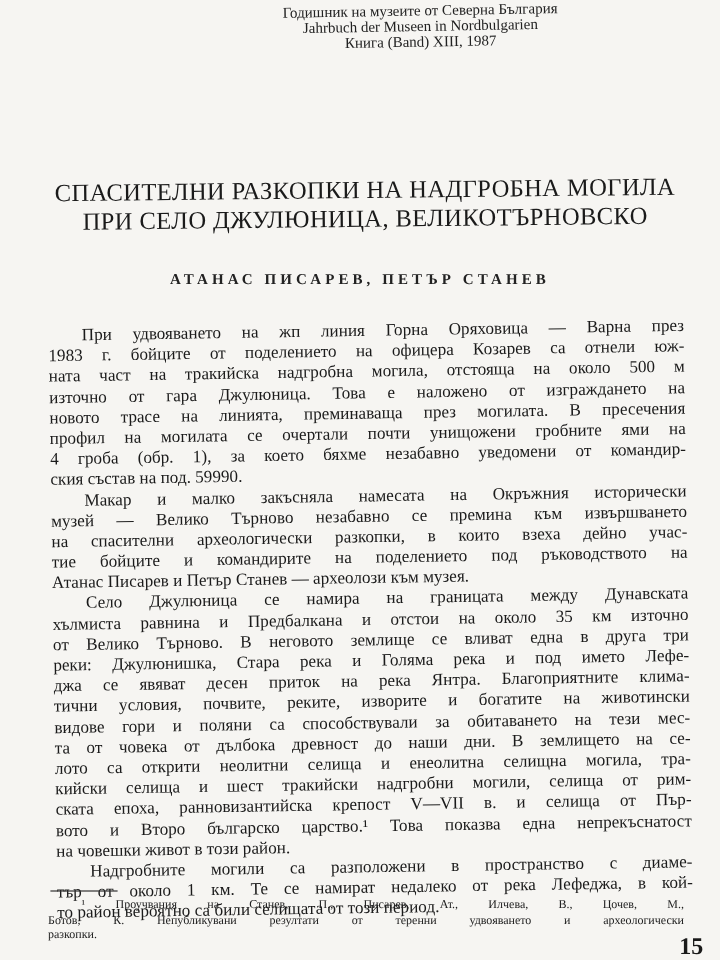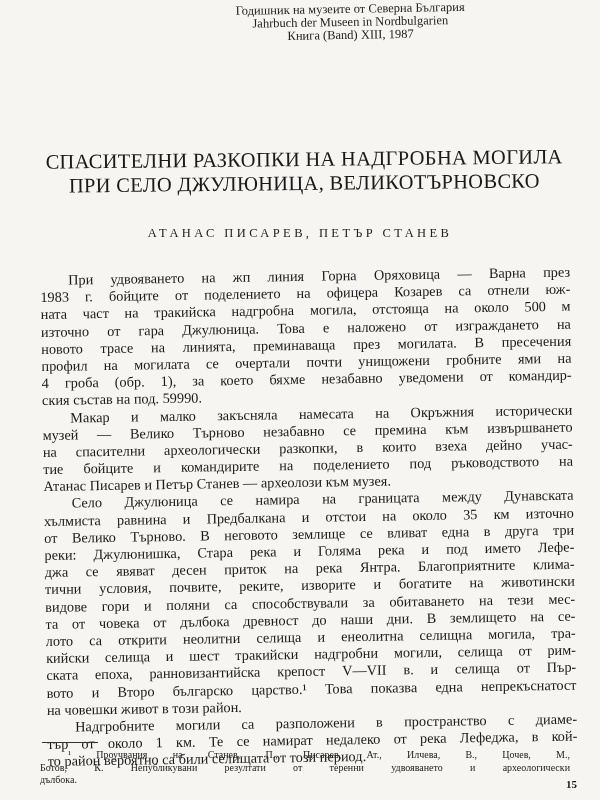--- a/index.html
+++ b/index.html
@@ -21,21 +21,21 @@
   .title {
     position: absolute; left: 14px; top: 150px; width: 580px;
     text-align: center; font-size: 20.5px; line-height: 24px;
     letter-spacing: 0.3px; color: #1a1a1a;
     transform: rotate(-0.6deg); transform-origin: left top;
   }
   .title div { white-space: nowrap; }
   .authors {
     position: absolute; left: 0; top: 226px; width: 600px;
     text-align: center; font-size: 12.5px; letter-spacing: 3.4px;
-    font-weight: normal; color: #222;
+    font-weight: bold; color: #222;
   }
   .body {
     position: absolute; left: 40px; top: 272px; width: 530px;
     font-size: 14.3px; line-height: 17.2px; color: #1b1b1b;
     transform: rotate(-0.9deg); transform-origin: left top;
   }
   .body .line {
     white-space: nowrap; text-align: justify; text-align-last: justify;
     display: block; height: 17.2px; overflow: hidden;
   }
@@ -47,21 +47,21 @@
   }
   .footnote {
     position: absolute; left: 40px; top: 749px; width: 530px;
     font-size: 10px; line-height: 12.5px; color: #222;
   }
   .footnote .line { white-space: nowrap; display:block; text-align: justify; text-align-last: justify; }
   .footnote .line.last { text-align-last: left; }
   .footnote .line.indent { padding-left: 28px; }
   .page-number {
     position: absolute; left: 566px; top: 778px;
-    font-size: 11px; font-weight: bold; color: #1a1a1a;
+    font-size: 20px; font-weight: bold; color: #1a1a1a;
   }
 </style>
 </head>
 <body>
 
 <div class="page">
 
   <div class="running-head">
     <div>Годишник на музеите от Северна България</div>
     <div>Jahrbuch der Museen in Nordbulgarien</div>
@@ -105,17 +105,17 @@
     <span class="line indent">Надгробните могили са разположени в пространство с диаме-</span>
     <span class="line">тър от около 1 км. Те се намират недалеко от река Лефеджа, в кой-</span>
     <span class="line last">то район вероятно са били селищата от този период.</span>
   </div>
 
   <div class="rule"></div>
 
   <div class="footnote">
     <span class="line indent">¹ Проучвания на Станев, П., Писарев, Ат., Илчева, В., Цочев, М.,</span>
     <span class="line">Ботов, К. Непубликувани резултати от теренни удвояването и археологически</span>
-    <span class="line last">дълбока.</span>
+    <span class="line last">разкопки.</span>
   </div>
 
   <div class="page-number">15</div>
 </div>
 
 </body></html>

